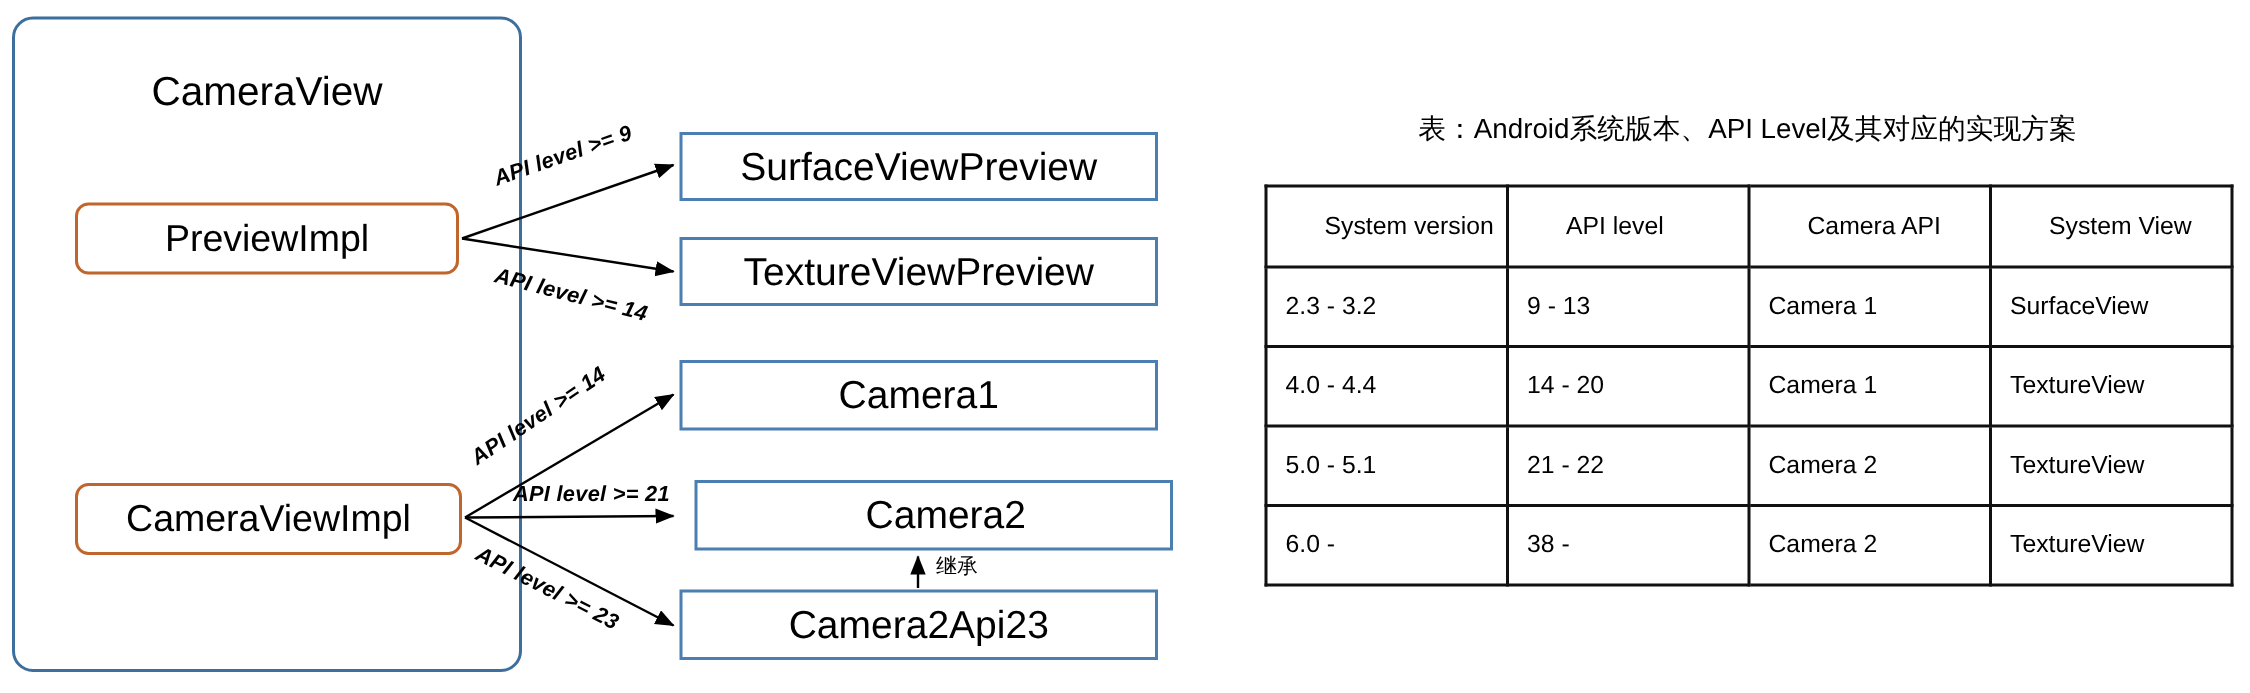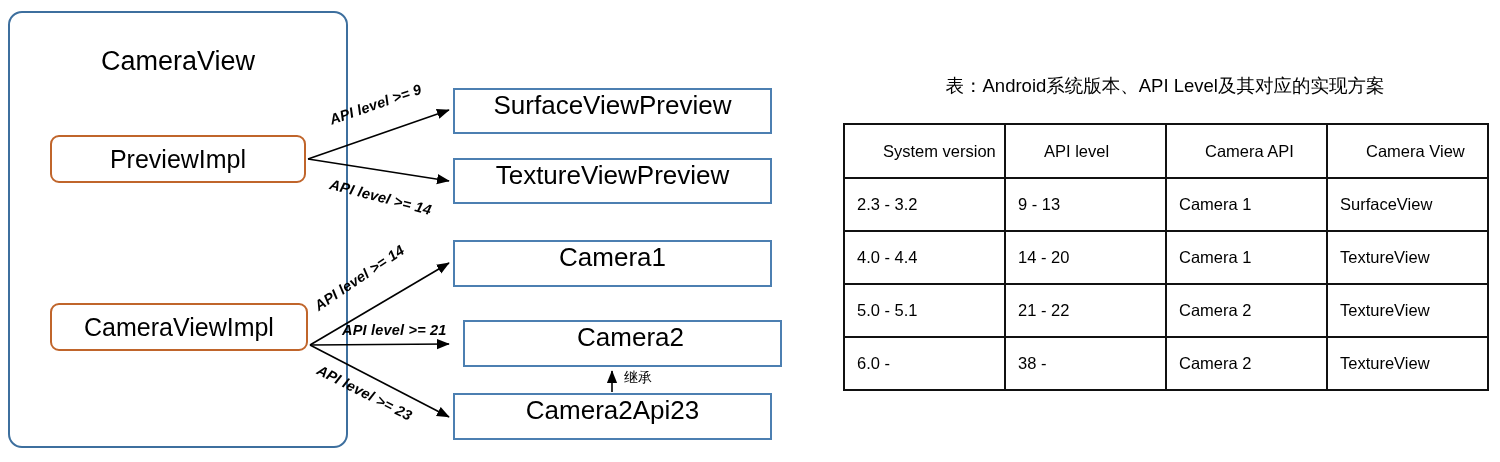--- a/index.html
+++ b/index.html
@@ -52,29 +52,30 @@
     border-radius: 9px;
     background: #ffffff;
     display: flex;
     align-items: center;
     justify-content: center;
     font-size: 25px;
     white-space: nowrap;
     text-align: right;
   }
   #box-preview-impl   { left: 50px; top: 135px; width: 256px; height: 48px; }
-  #box-cameraview-impl{ left: 50px; top: 303px; width: 258px; height: 48px; }
+  #box-cameraview-impl{ left: 50px; top: 322px; width: 258px; height: 48px; }
 
   
   .class-box {
     position: absolute;
     box-sizing: border-box;
     border: 2px solid #4C7FB1;
     background: #ffffff;
     display: flex;
+    align-items: center;
     justify-content: center;
     font-size: 26px;
     white-space: nowrap;
   }
   #box-surfaceviewpreview { left: 453px; top: 88px;  width: 319px; height: 46px; }
   #box-textureviewpreview { left: 453px; top: 158px; width: 319px; height: 46px; }
   #box-camera1            { left: 453px; top: 240px; width: 319px; height: 47px; }
   #box-camera2            { left: 463px; top: 320px; width: 319px; height: 47px; padding-left: 16px; }
   #box-camera2api23       { left: 453px; top: 393px; width: 319px; height: 47px; }
 
@@ -217,21 +218,21 @@
       <col class="c1">
         <col class="c2">
         <col class="c3">
         <col class="c4">
     </colgroup>
     <tbody>
       <tr class="header-row">
         <td>System version</td>
         <td>API level</td>
         <td>Camera API</td>
-        <td>Camera View</td>
+        <td>System View</td>
       </tr>
       <tr>
         <td>2.3 - 3.2</td>
         <td>9 - 13</td>
         <td>Camera 1</td>
         <td>SurfaceView</td>
       </tr>
       <tr>
         <td>4.0 - 4.4</td>
         <td>14 - 20</td>

